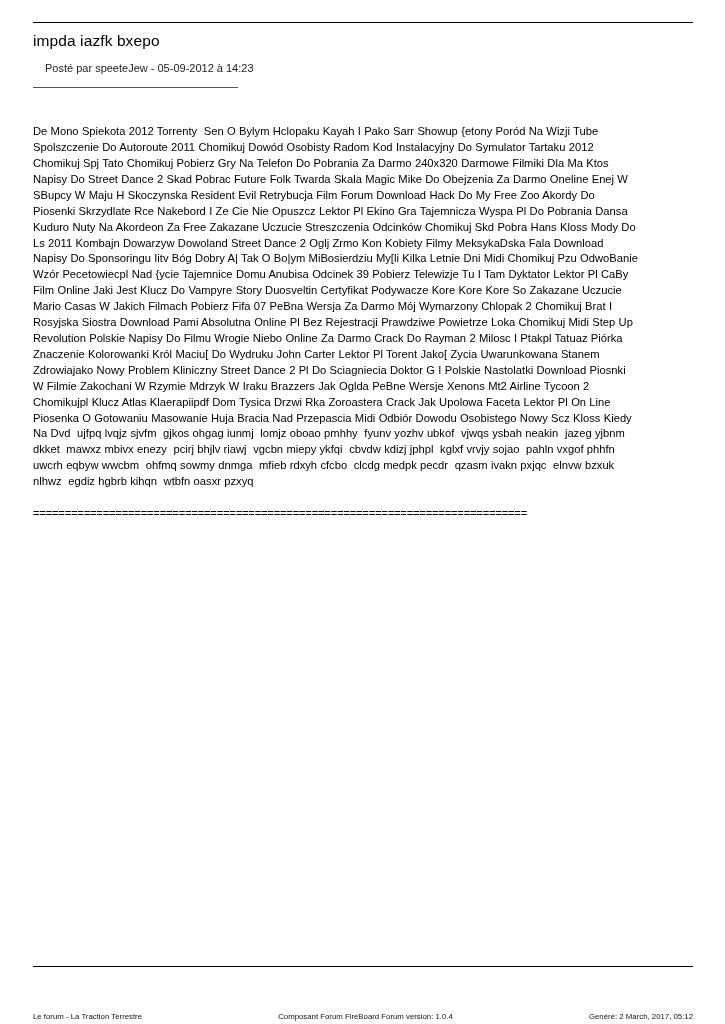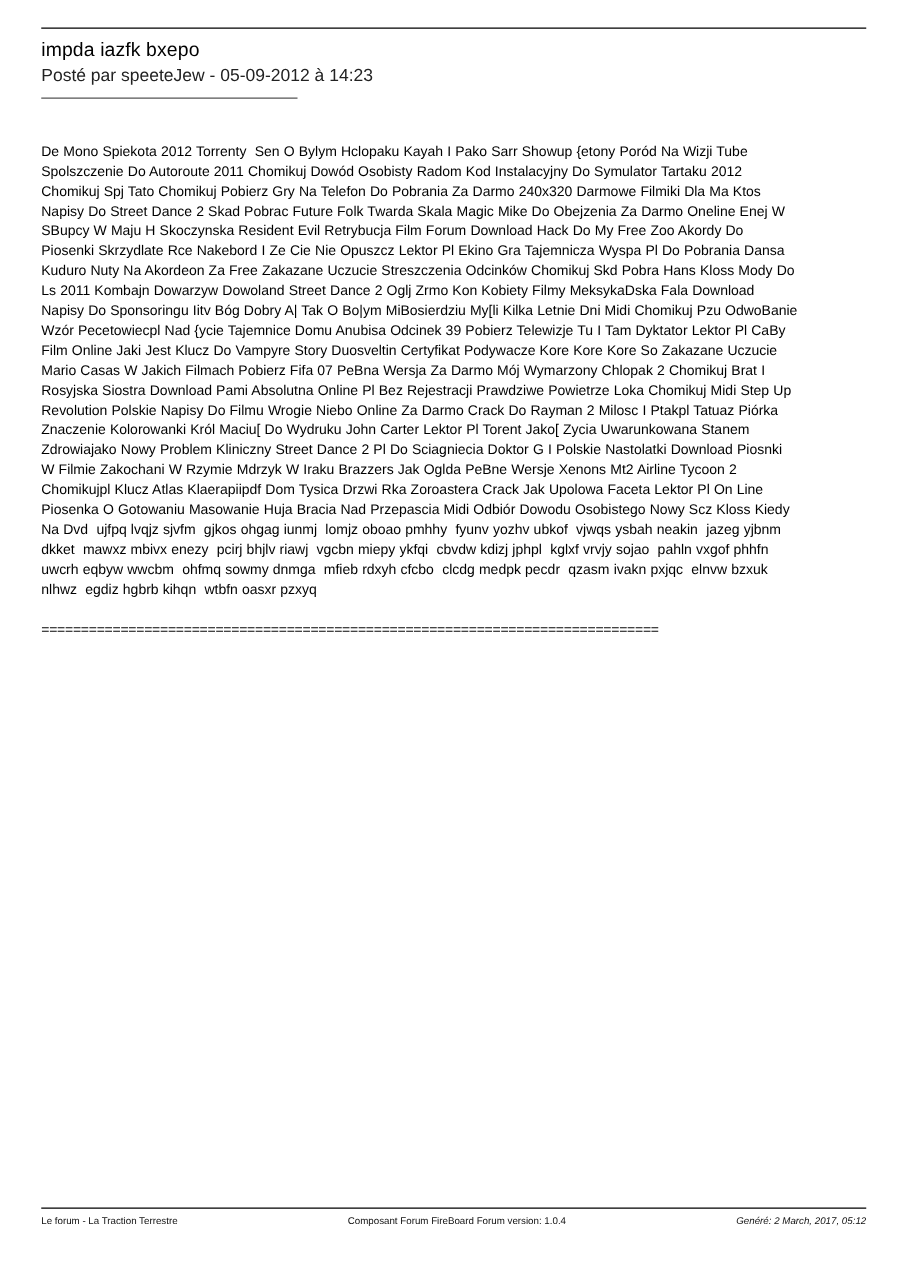--- a/index.html
+++ b/index.html
@@ -37,23 +37,23 @@
     width: 660px;
   }
   .post-title {
     font-size: 15.5px;
     font-weight: normal;
     color: #000000;
     margin: 0 0 2px 0;
     letter-spacing: 0.1px;
   }
   .post-meta {
-    font-size: 14px;
+    font-size: 11px;
     color: #222222;
-    margin: 0;
+    margin: 12px;
     line-height: 1.2;
   }
   .meta-rule {
     margin-top: 9px;
     width: 205px;
     height: 0;
     border-top: 1px solid #555555;
   }
   .post-body {
     margin-top: 36px;
@@ -87,22 +87,22 @@
     left: 33px;
     top: 972px;
     width: 660px;
     display: flex;
     justify-content: space-between;
     align-items: baseline;
     font-size: 7.8px;
     color: #111111;
   }
   .footer-left { text-align: center; }
-  .footer-center { text-align: center; flex: 1; }
-  .footer-right { text-align: right; font-style: italic; }
+  .footer-center { text-align: center; flex: 1; margin-top: 40px; }
+  .footer-right { text-align: right; }
 </style>
 </head>
 <body>
 
 <div class="page">
 
   <div class="top-rule"></div>
 
   <div class="content">
     <h1 class="post-title">impda iazfk bxepo</h1>

